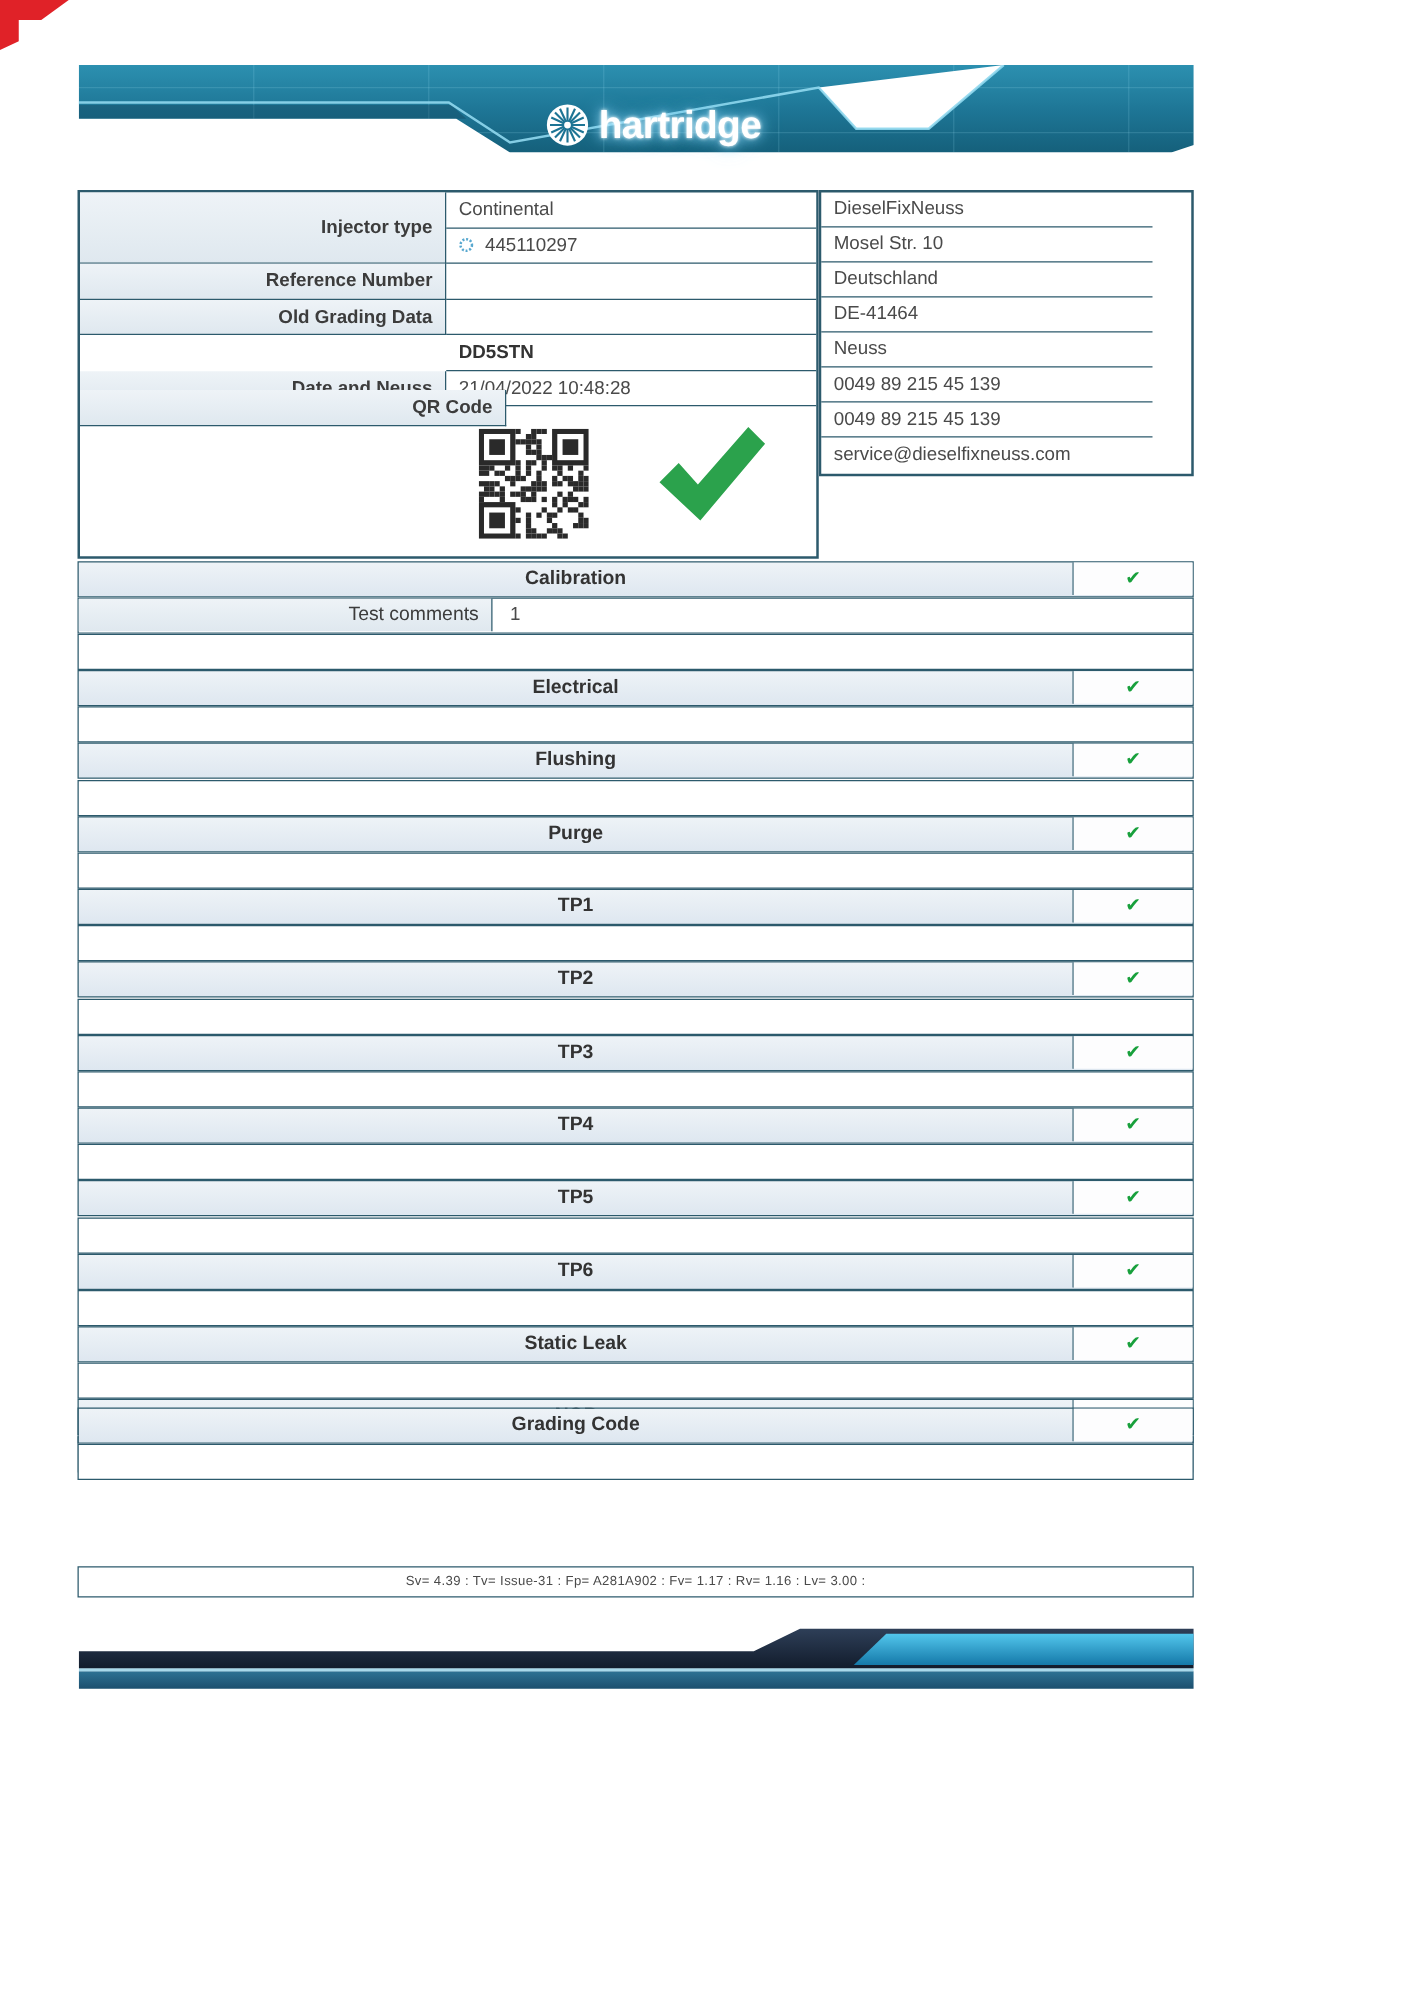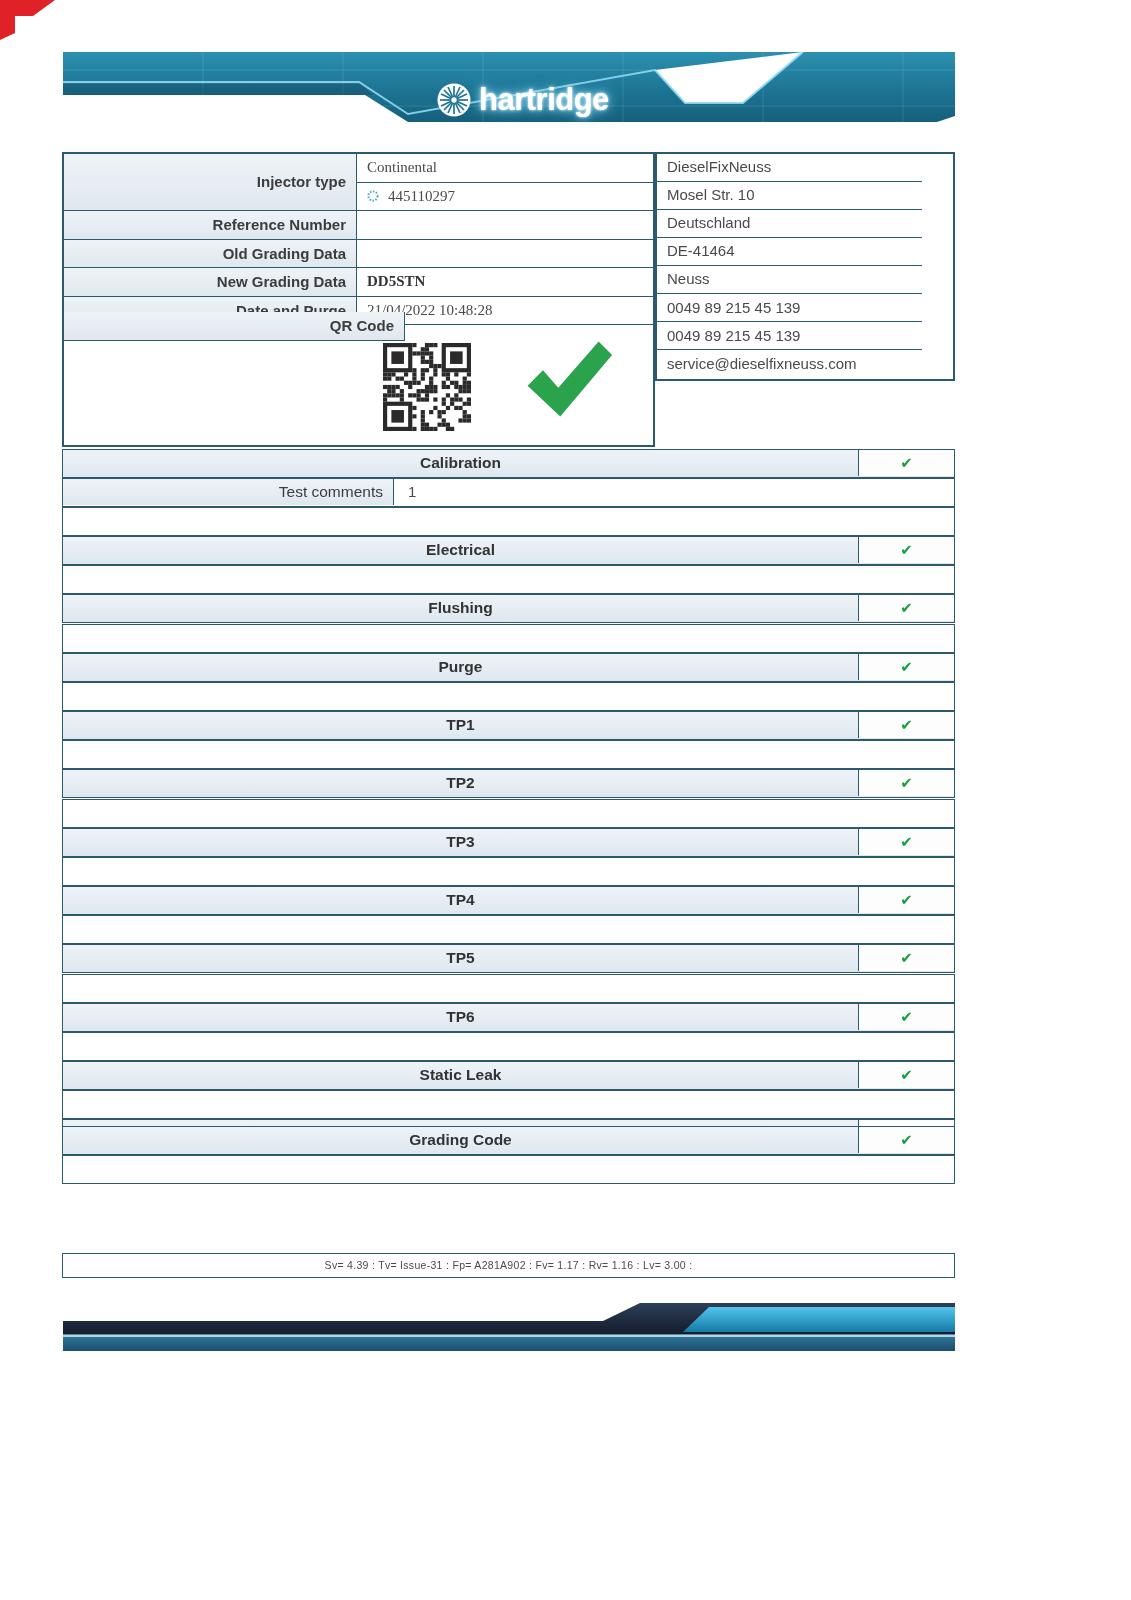--- a/index.html
+++ b/index.html
@@ -15,21 +15,21 @@
 
   
   .tbl{box-sizing:border-box;border:2px solid #2c5a6c;background:#fff;}
   .info-left{left:62px;top:152px;width:593px;height:295px;}
   .info-right{left:655px;top:152px;width:300px;height:229px;}
   .cell{position:absolute;box-sizing:border-box;font-size:15px;line-height:27px;
         white-space:nowrap;overflow:hidden;}
   .lbl{background:linear-gradient(#eef3f7,#dfe8ef);border-right:1.5px solid #2c5a6c;
        border-bottom:1.5px solid #2c5a6c;font-weight:bold;text-align:right;
        padding-right:10px;color:#3c3c3c;}
-  .val{border-bottom:1.5px solid #2c5a6c;padding-left:10px;color:#4a4a4a;font-family:Liberation Serif, serif;}
+  .val{border-bottom:1.5px solid #2c5a6c;padding-left:10px;color:#4a4a4a;}
   .noborder{border-bottom:none;}
   .rrow{position:absolute;left:0;box-sizing:border-box;width:265px;
         border-bottom:1.5px solid #2c5a6c;font-size:15px;line-height:26.5px;
         padding-left:10px;color:#4a4a4a;white-space:nowrap;}
   .mini-ico{display:inline-block;vertical-align:-1px;margin-right:9px;}
 
   
   .sec{left:62px;width:893px;height:58.3px;}
   .sec-head{position:absolute;left:0;top:0;width:893px;height:29px;box-sizing:border-box;
             border:1.5px solid #2c5a6c;background:linear-gradient(#eef3f7,#dee7f0);}
@@ -118,23 +118,22 @@
     <div class="cell val" style="left:293px;top:0;width:296px;height:28.5px;">Continental</div>
     <div class="cell val" style="left:293px;top:28.5px;width:296px;height:28.5px;">
       <svg class="mini-ico" width="12" height="12" viewBox="0 0 12 12">
         <circle cx="6" cy="6" r="4.6" fill="none" stroke="#58a8cf" stroke-width="2" stroke-dasharray="1.6 1.4"></circle>
       </svg><span>445110297</span>
     </div>
     <div class="cell lbl" style="left:0;top:57px;width:293px;height:28.5px;">Reference Number</div>
     <div class="cell val" style="left:293px;top:57px;width:296px;height:28.5px;"></div>
     <div class="cell lbl" style="left:0;top:85.5px;width:293px;height:28.5px;">Old Grading Data</div>
     <div class="cell val" style="left:293px;top:85.5px;width:296px;height:28.5px;"></div>
-    <div class="cell lbl" style="left:0;top:114px;width:293px;height:28.5px;">New Grading Data</div>
     <div class="cell val" style="left:293px;top:114px;width:296px;height:28.5px;font-weight:bold;color:#333;">DD5STN</div>
-    <div class="cell lbl" style="left:0;top:142.5px;width:293px;height:28.5px;">Date and Purge</div>
+    <div class="cell lbl" style="left:0;top:142.5px;width:293px;height:28.5px;">Date and Neuss</div>
     <div class="cell val" style="left:293px;top:142.5px;width:296px;height:28.5px;">21/04/2022 10:48:28</div>
     <div class="cell lbl" style="left:0;top:158px;width:341px;height:28.5px;">QR Code</div>
 
     <svg class="abs" style="left:319px;top:189px;" width="88" height="88" viewBox="0 0 84 84">
       <rect x="0" y="0" width="84" height="84" fill="#ffffff"></rect>
       <g id="qr-modules">
           <rect x="0" y="0" width="28" height="28" fill="#2a2a2a"></rect>
           <rect x="4" y="4" width="20" height="20" fill="#fff"></rect>
           <rect x="8" y="8" width="12" height="12" fill="#2a2a2a"></rect>
           <rect x="56" y="0" width="28" height="28" fill="#2a2a2a"></rect>

